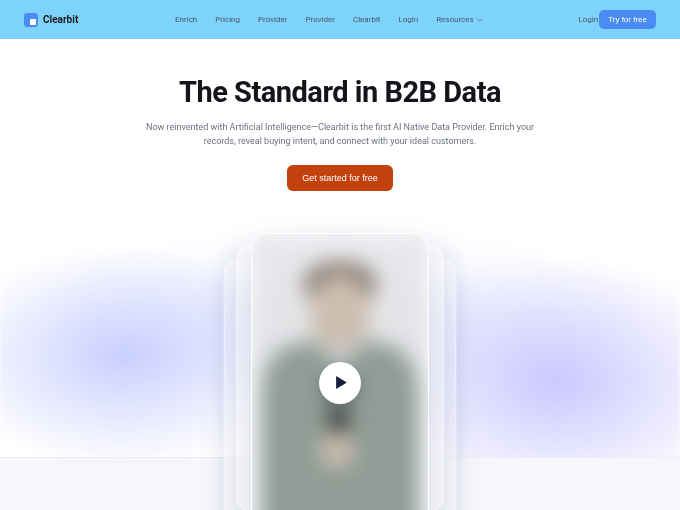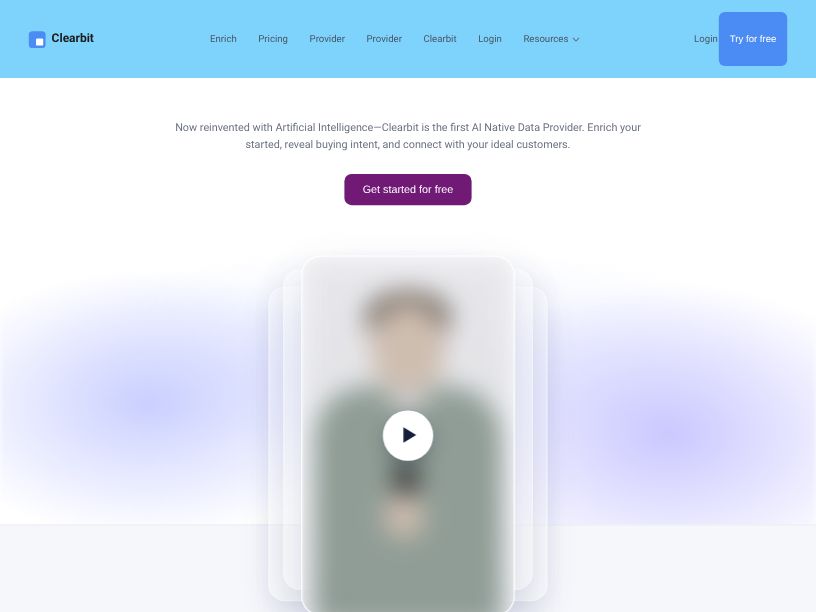--- a/index.html
+++ b/index.html
@@ -72,21 +72,21 @@
     }
     .login {
       font-size: 8px;
       color: #4a5568;
       cursor: pointer;
     }
     .btn-primary-sm {
       background: #4b8bf4;
       color: #fff;
       font-size: 8px;
-      padding: 18px 9px;
+      padding: 5px 9px;
       border-radius: 5px;
       border: none;
       cursor: pointer;
     }
     .hero {
       text-align: center;
       padding: 36px 60px 18px;
     }
     .hero-title {
       font-size: 29px;
@@ -96,21 +96,21 @@
       margin-bottom: 12px;
     }
     .hero-sub {
       font-size: 9px;
       color: #6b7280;
       line-height: 1.55;
       max-width: 400px;
       margin: 0 auto 16px;
     }
     .btn-primary {
-      background: #701a75;
+      background: #c2410c;
       color: #fff;
       font-size: 9px;
       padding: 8px 15px;
       border-radius: 6px;
       border: none;
       cursor: pointer;
       font-weight: 500;
     }
     .video-area {
       position: relative;
@@ -298,21 +298,22 @@
     </a>
   </nav>
 
   <div class="auth">
     <a class="login">Login</a>
     <button class="btn-primary-sm">Try for free</button>
   </div>
 </header>
 
 <section class="hero">
-  <p class="hero-sub">Now reinvented with Artificial Intelligence—Clearbit is the first AI Native Data Provider. Enrich your started, reveal buying intent, and connect with your ideal customers.</p>
+  <h1 class="hero-title">The Standard in B2B Data</h1>
+  <p class="hero-sub">Now reinvented with Artificial Intelligence—Clearbit is the first AI Native Data Provider. Enrich your records, reveal buying intent, and connect with your ideal customers.</p>
   <button class="btn-primary">Get started for free</button>
 </section>
 
 <div class="video-area">
   <div class="glow"></div>
   <div class="shelf"></div>
   <div class="card-stack">
     <div class="card-back cb1"></div>
     <div class="card-back cb2"></div>
     <div class="card-back cb3"></div>

